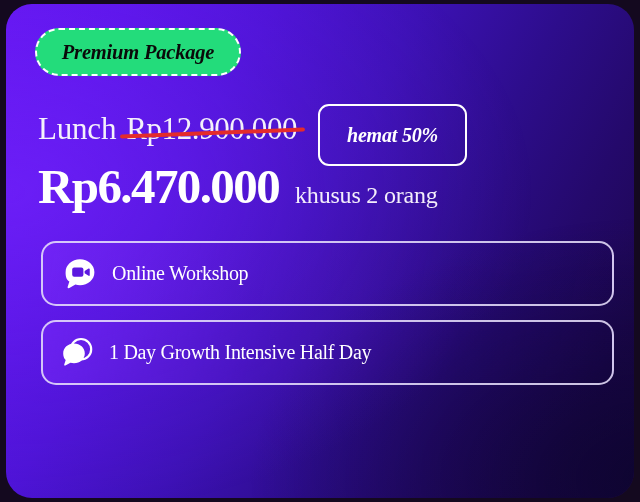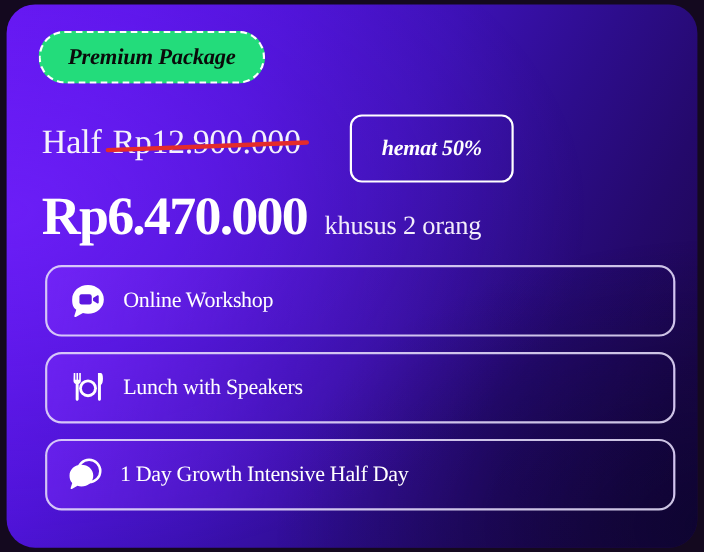--- a/index.html
+++ b/index.html
@@ -143,21 +143,21 @@
     font-style: italic;
     color: #ffffff;
     letter-spacing: -0.2px;
     white-space: nowrap;
   }
 
   
   .newprice-row {
     position: absolute;
     left: 32px;
-    top: 168px;
+    top: 158px;
     height: 62px;
     display: flex;
     align-items: baseline;
   }
   .newprice-value {
     font-size: 49px;
     font-weight: 700;
     color: #ffffff;
     letter-spacing: -1.6px;
     line-height: 1;
@@ -217,21 +217,21 @@
 
 <div class="stage">
   <div class="promo-card">
     <div class="card-inner">
 
       <div class="premium-badge">
         <span class="premium-badge-label">Premium Package</span>
       </div>
 
       <div class="oldprice-row">
-        <span class="dari-word">Half</span>
+        <span class="dari-word">Lunch</span>
         <span class="oldprice-wrap">
           <span class="oldprice-value">Rp12.900.000</span>
           <span class="strike-line"></span>
         </span>
       </div>
 
       <div class="hemat-badge">
         <span class="hemat-label">hemat 50%</span>
       </div>
 
@@ -249,37 +249,20 @@
                        -1.6 0-3.2-0.22-4.6-0.64l-6.5 3.6c-0.72 0.40-1.55-0.31-1.3-1.1l1.75-5.5
                        C4.1 23.2 3.6 20.2 3.6 16.2 3.6 8.8 10.0 3.2 18 3.2z"></path>
               <rect x="10.2" y="11.6" width="11.2" height="9.2" rx="2.0" fill="#5c18e0"></rect>
               <path fill="#5c18e0" d="M22.6 15.0l4.0-2.5c0.5-0.32 1.15 0.04 1.15 0.63v6.1
                        c0 0.59-0.65 0.95-1.15 0.63l-4.0-2.5z"></path>
             </svg>
           </span>
           <span class="feature-label">Online Workshop</span>
         </div>
 
-        <div class="feature-pill">
-          <span class="feature-icon">
-            <svg width="36" height="36" viewBox="0 0 36 36" aria-hidden="true">
-
-              <path fill="#ffffff" d="M5.0 4.2h1.5v6.0h1.0v-6.0h1.5v6.0h1.0v-6.0h1.5v7.0
-                       c0 1.5-0.9 2.6-2.0 2.9v13.9c0 0.8-0.62 1.4-1.35 1.4s-1.35-0.6-1.35-1.4V14.1
-                       c-1.1-0.3-2.0-1.4-2.0-2.9z"></path>
-
-              <circle cx="18.0" cy="18.0" r="8.1" fill="#ffffff"></circle>
-              <circle cx="18.0" cy="18.0" r="5.5" fill="#5c18e0"></circle>
-
-              <path fill="#ffffff" d="M29.4 4.2c1.35 0 2.2 1.6 2.2 5.0 0 3.0-0.65 5.2-1.85 5.8v13.0
-                       c0 0.8-0.62 1.4-1.35 1.4s-1.35-0.6-1.35-1.4V4.2z"></path>
-            </svg>
-          </span>
-          <span class="feature-label">Lunch with Speakers</span>
-        </div>
 
         <div class="feature-pill">
           <span class="feature-icon">
             <svg width="36" height="36" viewBox="0 0 36 36" aria-hidden="true">
               <circle cx="22.0" cy="14.2" r="10.2" fill="none" stroke="#ffffff" stroke-width="2.2"></circle>
               <path fill="#ffffff" d="M15.0 8.6c6.0 0 10.8 4.3 10.8 9.8 0 5.5-4.8 9.8-10.8 9.8
                        -1.25 0-2.45-0.18-3.55-0.5l-5.1 2.85c-0.62 0.35-1.33-0.27-1.12-0.95l1.45-4.55
                        C4.9 23.2 4.2 20.8 4.2 18.4 4.2 12.9 9.0 8.6 15.0 8.6z"></path>
             </svg>
           </span>

